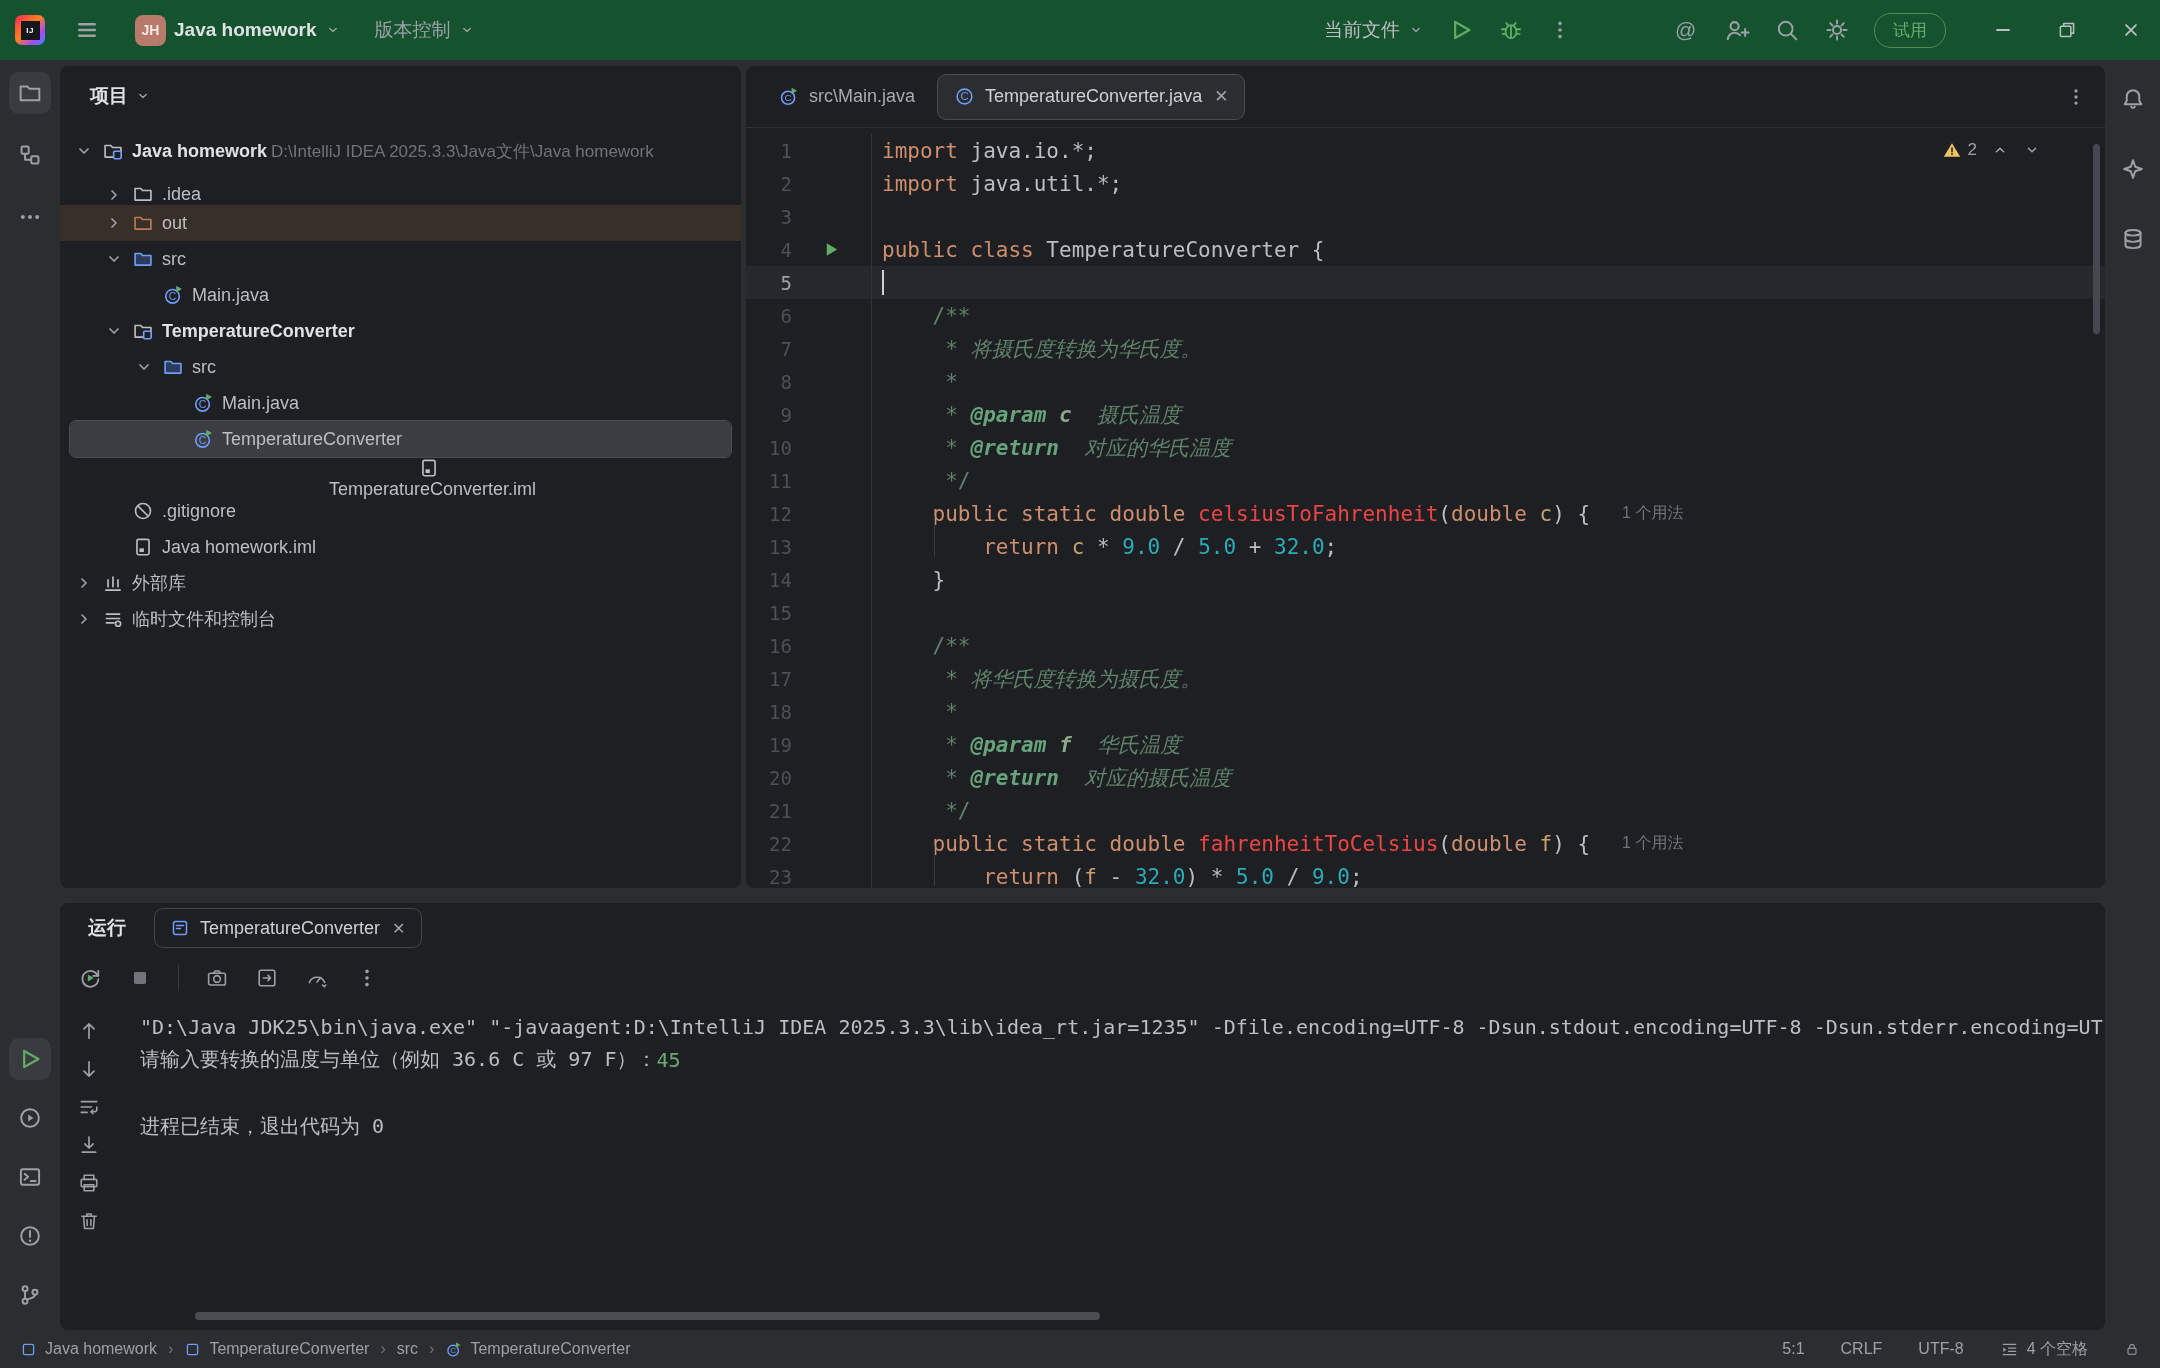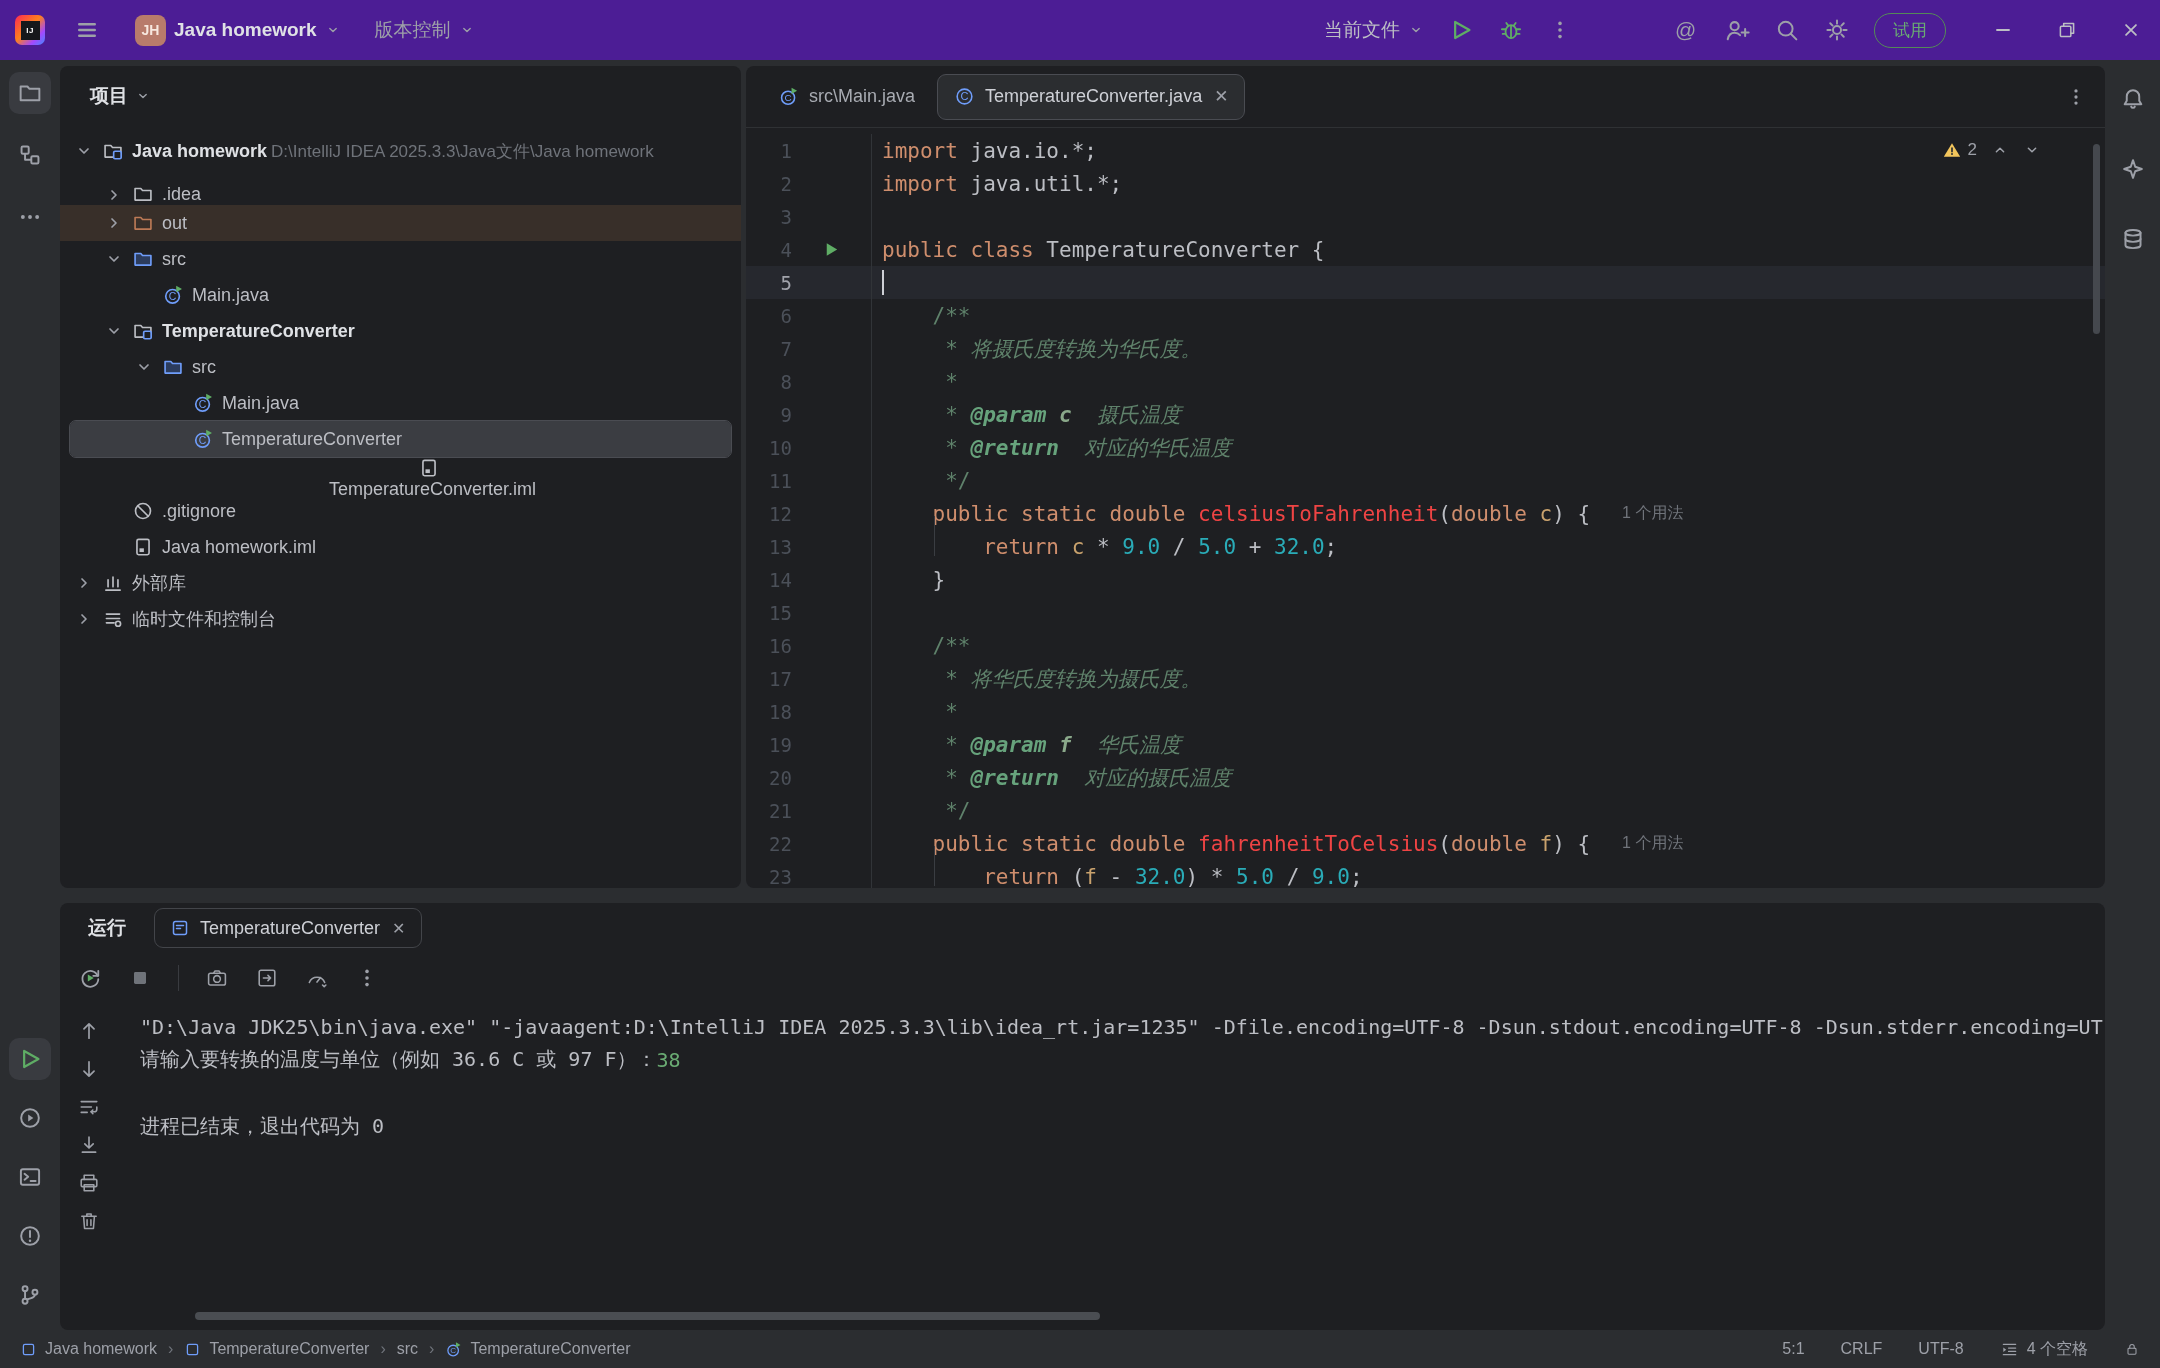--- a/index.html
+++ b/index.html
@@ -5,21 +5,21 @@
   html,body{margin:0;padding:0;}
   body{
     width:2160px;height:1368px;position:relative;overflow:hidden;
     background:#2b2d30;color:#bcbec4;
     font-family:"Liberation Sans",sans-serif;
   }
   .ic{display:inline-flex;align-items:center;justify-content:center;line-height:1;flex:none;}
   .ic svg{display:block;}
 
   
-  #titlebar{height:60px;display:flex;align-items:center;background:#4c1d95;}
+  #titlebar{height:60px;display:flex;align-items:center;background:#14532d;}
   .logo{width:30px;height:30px;border-radius:7px;margin-left:15px;
     background:linear-gradient(135deg,#fe2857 0%,#fc801d 45%,#a348fe 75%,#3f8cff 100%);
     display:flex;align-items:center;justify-content:center;}
   .logo-inner{width:19px;height:19px;background:#16181b;color:#fff;font-size:8px;font-weight:700;
     display:flex;align-items:center;justify-content:center;letter-spacing:.5px;}
   .tb-btn{color:#9da0a8;font-size:24px;display:flex;align-items:center;justify-content:center;}
   .tb-widget{display:flex;align-items:center;gap:8px;color:#bcbec4;font-size:19px;}
   .avatar{width:31px;height:31px;border-radius:8px;background:#b87b6b;color:#f7e7de;
     font-size:14px;font-weight:700;display:flex;align-items:center;justify-content:center;}
   .proj-title{font-weight:600;color:#dfe1e5;}
@@ -785,21 +785,21 @@
           </svg>
         </span>
       <span class="ic">
           <svg viewBox="0 0 20 20" width="1em" height="1em" fill="none" stroke="currentColor" stroke-width="1.3" stroke-linecap="round" stroke-linejoin="round">
             <path d="M4 6h12M8.2 6V4.2h3.6V6M5.5 6l.8 10.3h7.4L14.5 6M8.4 9v4.8M11.6 9v4.8"></path>
           </svg>
         </span>
     </div>
     <div id="console">
         <div class="console-line"><span class="cs-def">"D:\Java JDK25\bin\java.exe" "-javaagent:D:\IntelliJ IDEA 2025.3.3\lib\idea_rt.jar=1235" -Dfile.encoding=UTF-8 -Dsun.stdout.encoding=UTF-8 -Dsun.stderr.encoding=UTF-8</span></div>
-        <div class="console-line"><span class="cs-def">请输入要转换的温度与单位（例如 36.6 C 或 97 F）：</span><span class="cs-input">38</span></div>
+        <div class="console-line"><span class="cs-def">请输入要转换的温度与单位（例如 36.6 C 或 97 F）：</span><span class="cs-input">45</span></div>
         <div class="console-line">&nbsp;</div>
         <div class="console-line"><span class="cs-def">进程已结束，退出代码为 0</span></div>
       </div>
   </div>
   <div class="hscroll"></div>
 </div>
 
 <div id="statusbar">
   <div class="bc" id="breadcrumbs">
       <span class="bc-item">

